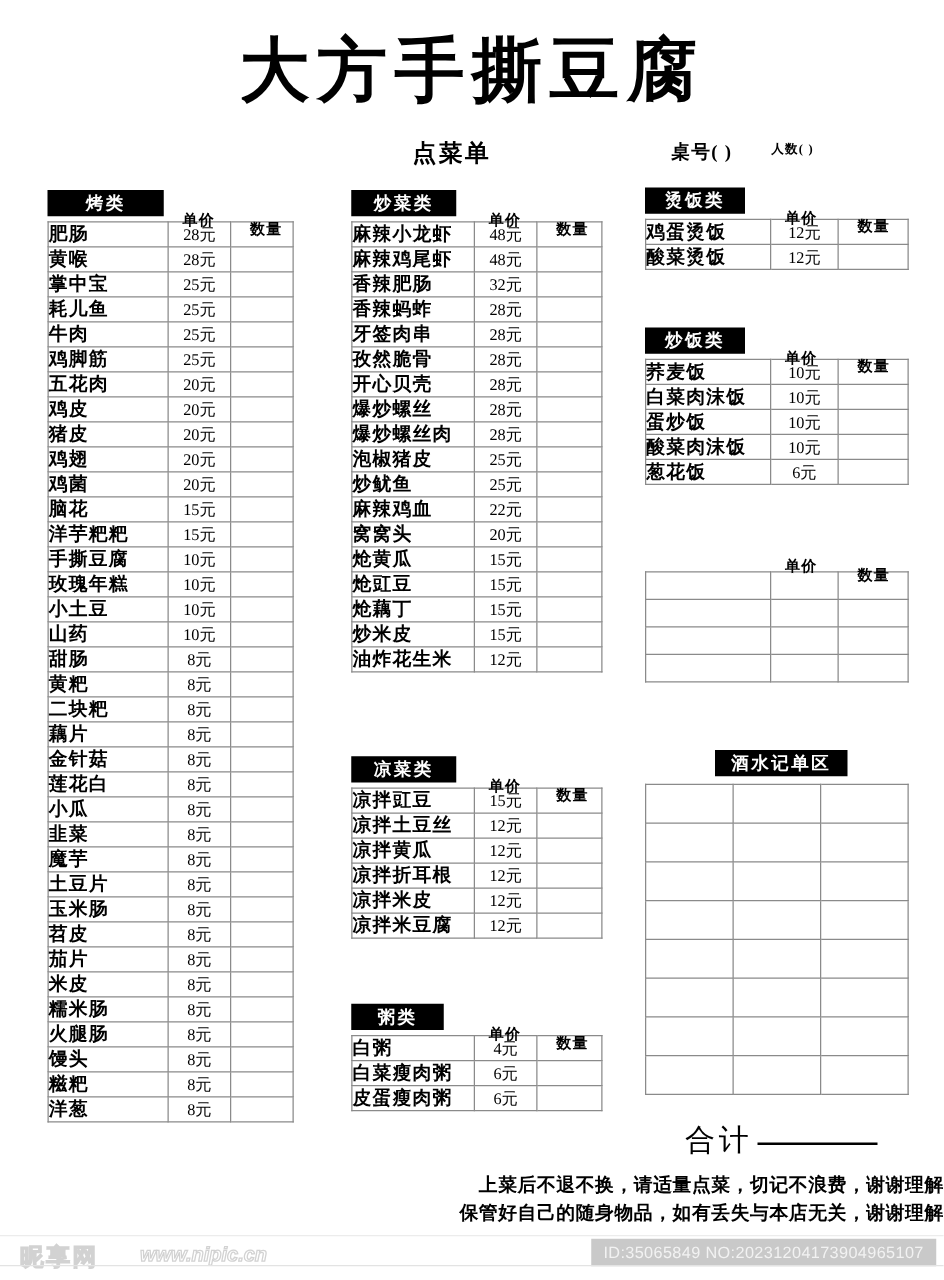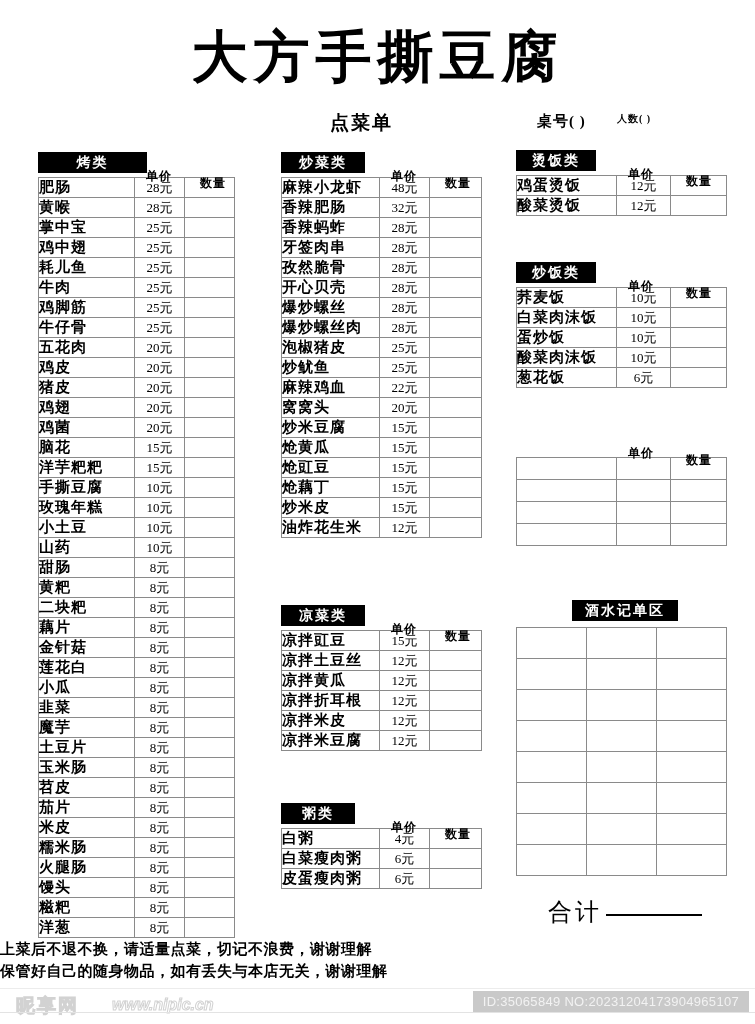--- a/index.html
+++ b/index.html
@@ -165,21 +165,21 @@
     margin-left: 4px;
     vertical-align: 4px;
   }
 
   
   #footer-notes {
     position: absolute;
     left: 0;
     top: 938px;
     width: 755px;
-    text-align: left;
+    text-align: right;
     font-family: "Liberation Sans", "DejaVu Sans", sans-serif;
     font-size: 15px;
     font-weight: 700;
     line-height: 22px;
     letter-spacing: 0.5px;
   }
 
   
   #watermark-bar {
     position: absolute;
@@ -238,21 +238,21 @@
 <div id="page-title">大方手撕豆腐</div>
 
 <div id="subheader">
   <div class="sub-order-label">点菜单</div>
   <div class="sub-table-no">桌号(        )</div>
   <div class="sub-people-no">人数(        )</div>
 </div>
 
 <div class="section" id="sec-grill">
   <div class="section-head">
-    <span class="section-badge" style="width:109px">烤类</span>
+    <span class="section-badge" style="width:93px">烤类</span>
     <span class="col-head price" style="left:96px">单价</span>
     <span class="col-head qty" style="left:150px">数量</span>
   </div>
   <table class="menu">
     <colgroup>
         <col style="width:96px">
         <col style="width:50px">
         <col style="width:50px">
       </colgroup>
     <tbody>
@@ -265,41 +265,31 @@
           <td class="cell-name">黄喉</td>
           <td class="cell-price">28元</td>
           <td class="cell-qty"></td>
         </tr>
         <tr>
           <td class="cell-name">掌中宝</td>
           <td class="cell-price">25元</td>
           <td class="cell-qty"></td>
         </tr>
         <tr>
-          <td class="cell-name">鸡中翅</td>
-          <td class="cell-price">25元</td>
-          <td class="cell-qty"></td>
-        </tr>
-        <tr>
           <td class="cell-name">耗儿鱼</td>
           <td class="cell-price">25元</td>
           <td class="cell-qty"></td>
         </tr>
         <tr>
           <td class="cell-name">牛肉</td>
           <td class="cell-price">25元</td>
           <td class="cell-qty"></td>
         </tr>
         <tr>
           <td class="cell-name">鸡脚筋</td>
-          <td class="cell-price">25元</td>
-          <td class="cell-qty"></td>
-        </tr>
-        <tr>
-          <td class="cell-name">牛仔骨</td>
           <td class="cell-price">25元</td>
           <td class="cell-qty"></td>
         </tr>
         <tr>
           <td class="cell-name">五花肉</td>
           <td class="cell-price">20元</td>
           <td class="cell-qty"></td>
         </tr>
         <tr>
           <td class="cell-name">鸡皮</td>
@@ -462,20 +452,25 @@
         <col style="width:50px">
         <col style="width:52px">
       </colgroup>
     <tbody>
         <tr>
           <td class="cell-name">麻辣小龙虾</td>
           <td class="cell-price">48元</td>
           <td class="cell-qty"></td>
         </tr>
         <tr>
+          <td class="cell-name">麻辣鸡尾虾</td>
+          <td class="cell-price">48元</td>
+          <td class="cell-qty"></td>
+        </tr>
+        <tr>
           <td class="cell-name">香辣肥肠</td>
           <td class="cell-price">32元</td>
           <td class="cell-qty"></td>
         </tr>
         <tr>
           <td class="cell-name">香辣蚂蚱</td>
           <td class="cell-price">28元</td>
           <td class="cell-qty"></td>
         </tr>
         <tr>
@@ -514,25 +509,20 @@
           <td class="cell-qty"></td>
         </tr>
         <tr>
           <td class="cell-name">麻辣鸡血</td>
           <td class="cell-price">22元</td>
           <td class="cell-qty"></td>
         </tr>
         <tr>
           <td class="cell-name">窝窝头</td>
           <td class="cell-price">20元</td>
-          <td class="cell-qty"></td>
-        </tr>
-        <tr>
-          <td class="cell-name">炒米豆腐</td>
-          <td class="cell-price">15元</td>
           <td class="cell-qty"></td>
         </tr>
         <tr>
           <td class="cell-name">炝黄瓜</td>
           <td class="cell-price">15元</td>
           <td class="cell-qty"></td>
         </tr>
         <tr>
           <td class="cell-name">炝豇豆</td>
           <td class="cell-price">15元</td>

